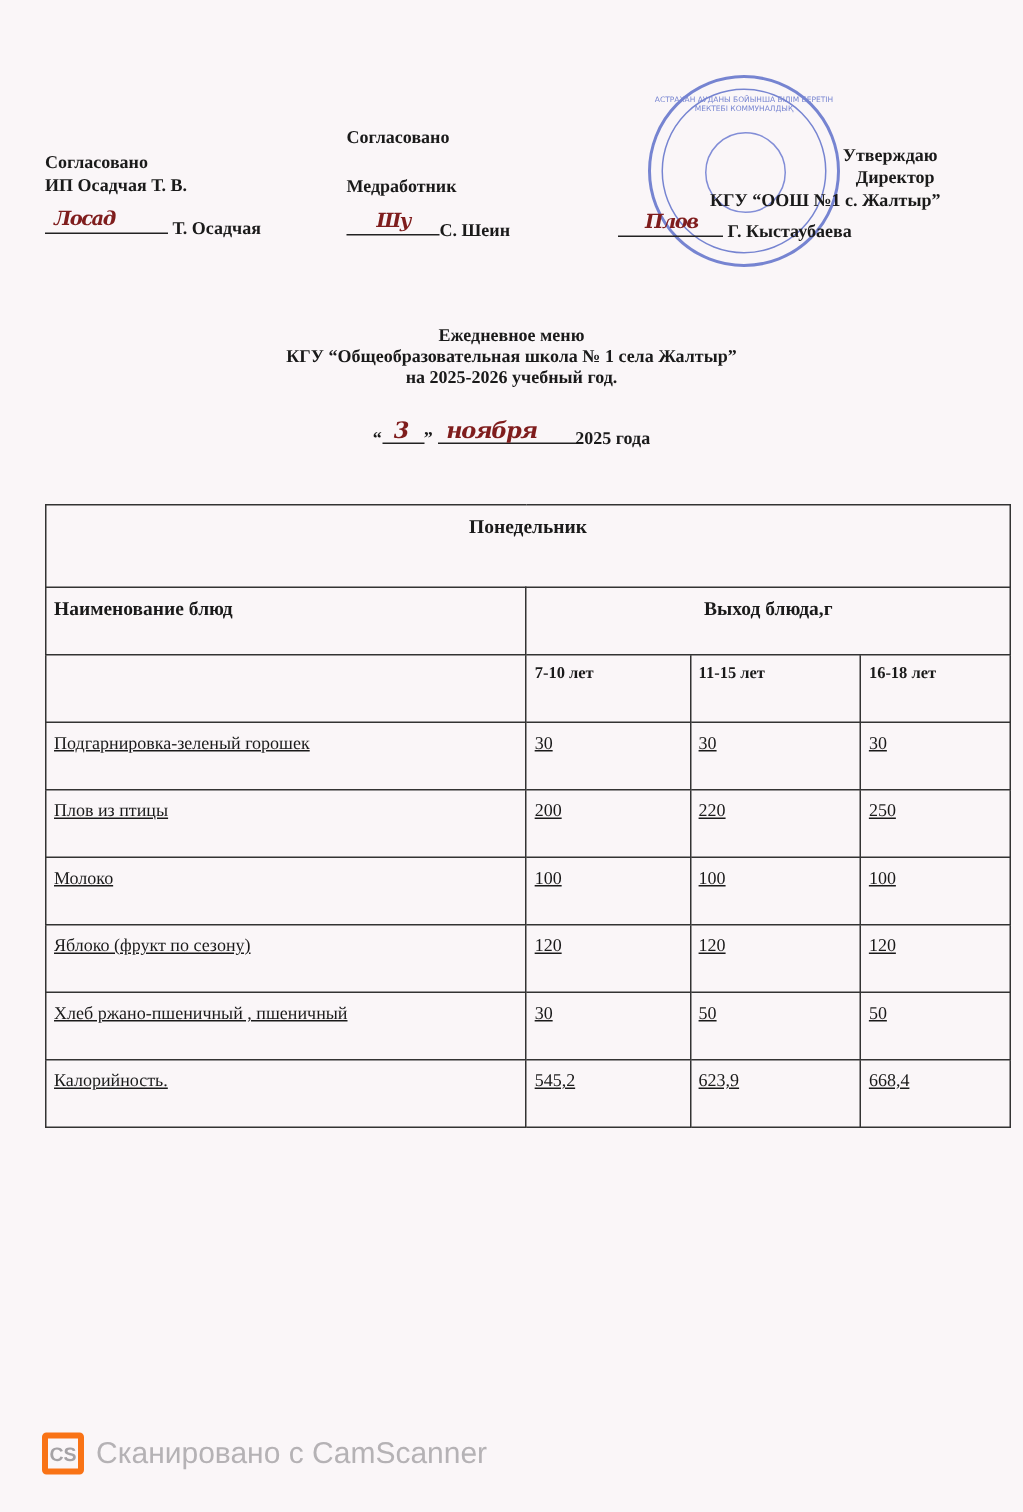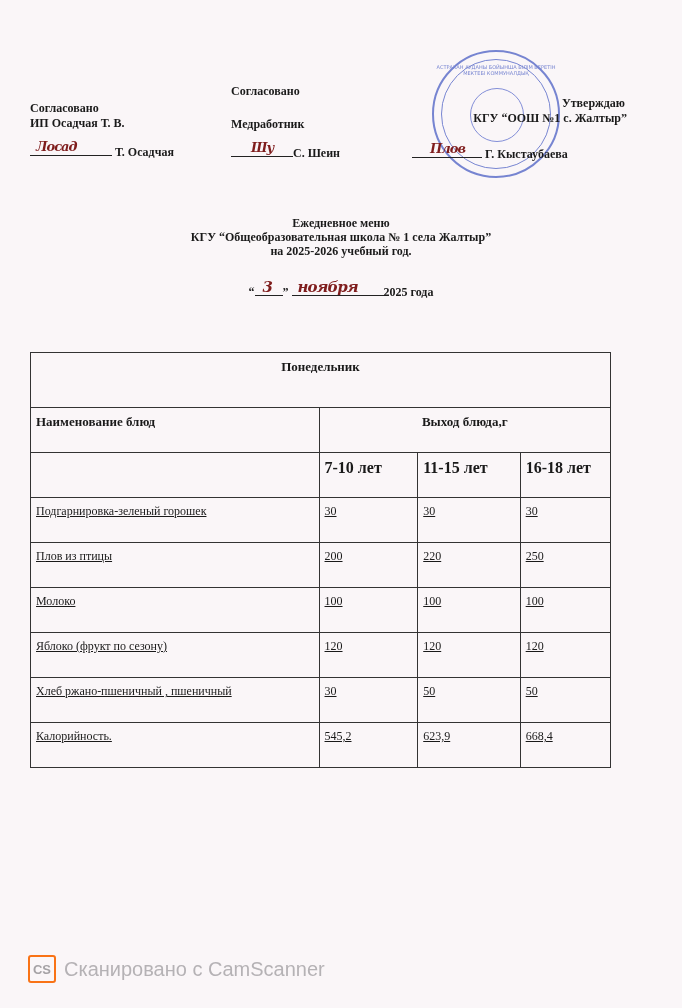--- a/index.html
+++ b/index.html
@@ -15,34 +15,34 @@
   .sig { font-family: "DejaVu Serif", serif; font-style: italic; color: #7f1d1d; font-size: 13px; position: absolute; bottom: 1px; left: 6px; letter-spacing: -1px; }
   .stamp {
     left: 432px; top: 50px; width: 128px; height: 128px; border-radius: 50%;
     border: 2px solid #4b5fc4; box-sizing: border-box; opacity: 0.75;
   }
   .stamp::before { content: ""; position: absolute; inset: 7px; border: 1.5px solid #4b5fc4; border-radius: 50%; }
   .stamp::after { content: ""; position: absolute; left: 36px; top: 36px; width: 52px; height: 52px; border-radius: 50%; border: 1.5px solid #5a6bcc; }
   .stamp-text { position: absolute; width: 100%; top: 12px; text-align: center; font-family: "DejaVu Sans", sans-serif; font-size: 5px; color: #4b5fc4; }
   .title { left: 0; width: 682px; text-align: center; font-size: 12px; font-weight: bold; line-height: 14px; }
   table.menu {
-    position: absolute; left: 30px; top: 352px; width: 581px;
+    position: absolute; left: 30px; top: 336px; width: 644px;
     border-collapse: collapse; font-size: 12px; padding-left: 12px;
   }
   table.menu td { border: 1.2px solid #333; vertical-align: top; padding: 6px 5px; }
   .day td { height: 42px; text-align: center; font-weight: bold; font-size: 13px; }
   .colhdr td { height: 32px; font-weight: bold; font-size: 13px; }
-  .agehdr td { height: 32px; font-weight: bold; font-size: 16px; }
+  .agehdr td { height: 32px; font-weight: bold; font-size: 11px; }
   .row td { height: 32px; padding: 4px 5px; text-decoration: underline; }
   .footer {
     left: 28px; top: 955px; font-family: "Liberation Sans", sans-serif; font-size: 20px; color: #b5b2b5;
     display: flex; align-items: center; gap: 8px;
   }
   .cs-logo {
-    width: 28px; height: 28px; border-radius: 3px; border: 2px solid #f97316; box-sizing: border-box;
+    width: 28px; height: 28px; border-radius: 3px; border: 4px solid #f97316; box-sizing: border-box;
     font-size: 13px; font-weight: bold; color: #a5a2a5; display: flex; align-items: center; justify-content: center;
   }
 </style>
 </head>
 <body>
 
 <div class="abs hdr" style="left:30px; top:101px;">
   <div>Согласовано</div>
   <div>ИП Осадчая Т. В.</div>
   <div style="margin-top:10px;">
@@ -62,20 +62,21 @@
     </span><span>С. Шеин</span>
   </div>
 </div>
 
 <div class="abs stamp">
   <div class="stamp-text">АСТРАХАН АУДАНЫ БОЙЫНША БІЛІМ БЕРЕТІН МЕКТЕБІ КОММУНАЛДЫҚ</div>
 </div>
 
 <div class="abs hdr" style="left:430px; top:96px; width:200px; text-align:right;">
   <div style="padding-right:5px;">Утверждаю</div>
+  <div style="padding-right:7px;">Директор</div>
   <div style="padding-right:3px;">КГУ “ООШ №1 с. Жалтыр”</div>
 </div>
 <div class="abs hdr" style="left:412px; top:143px;">
   <span class="sigline" style="width:70px;">
     <span class="sig" style="left:18px;">Плов</span>
   </span>
   <span>Г. Кыстаубаева</span>
 </div>
 
 <div class="abs title" style="top:216px;">

